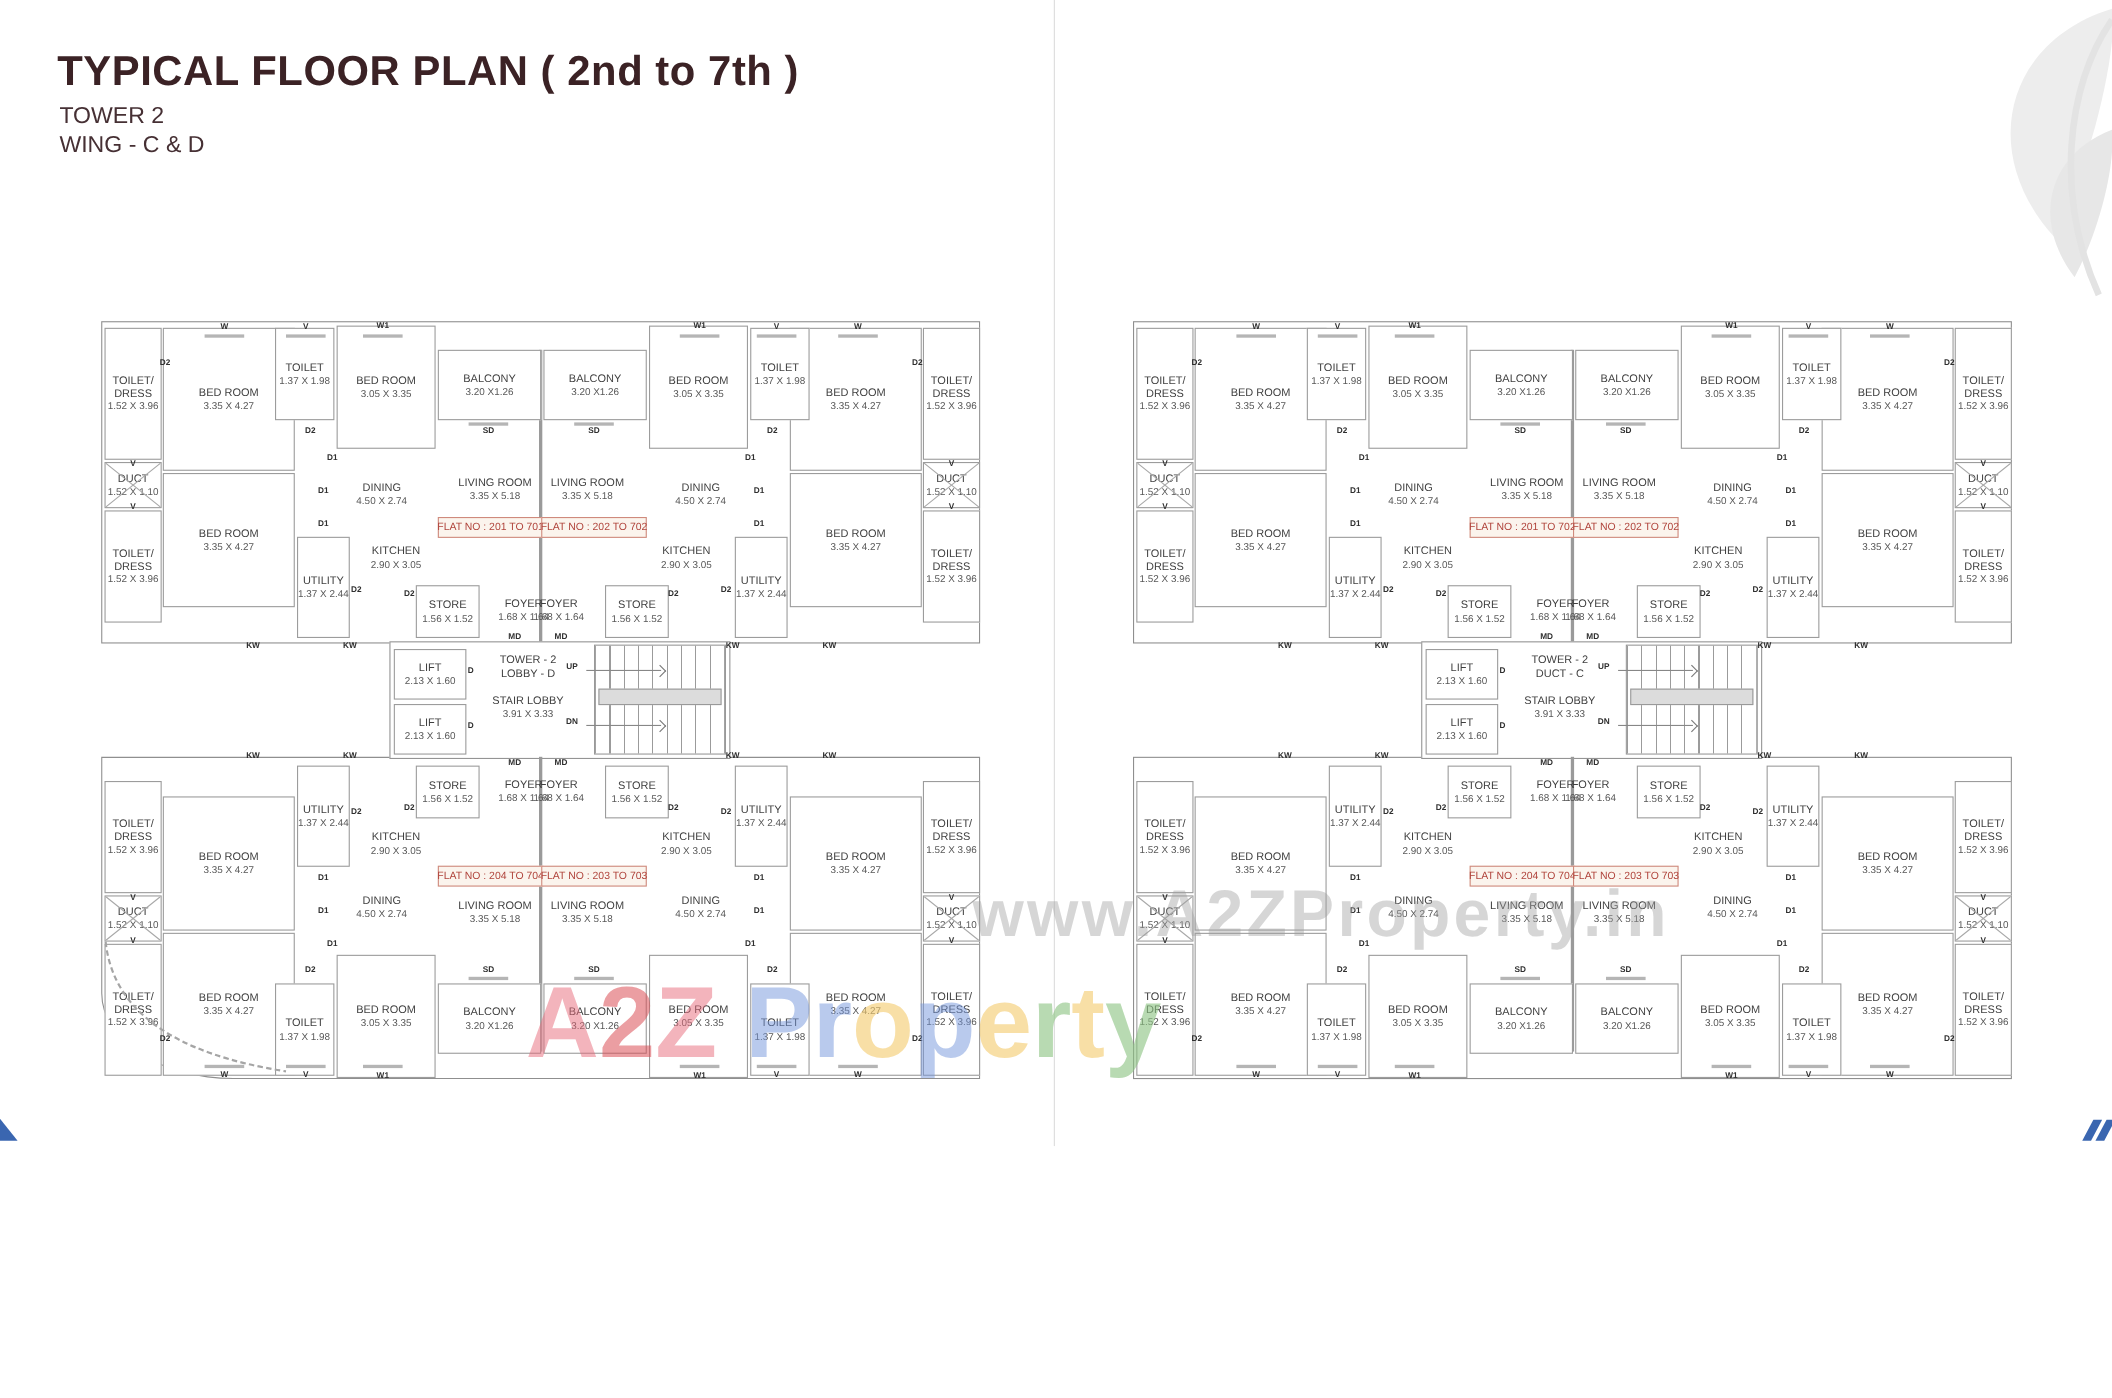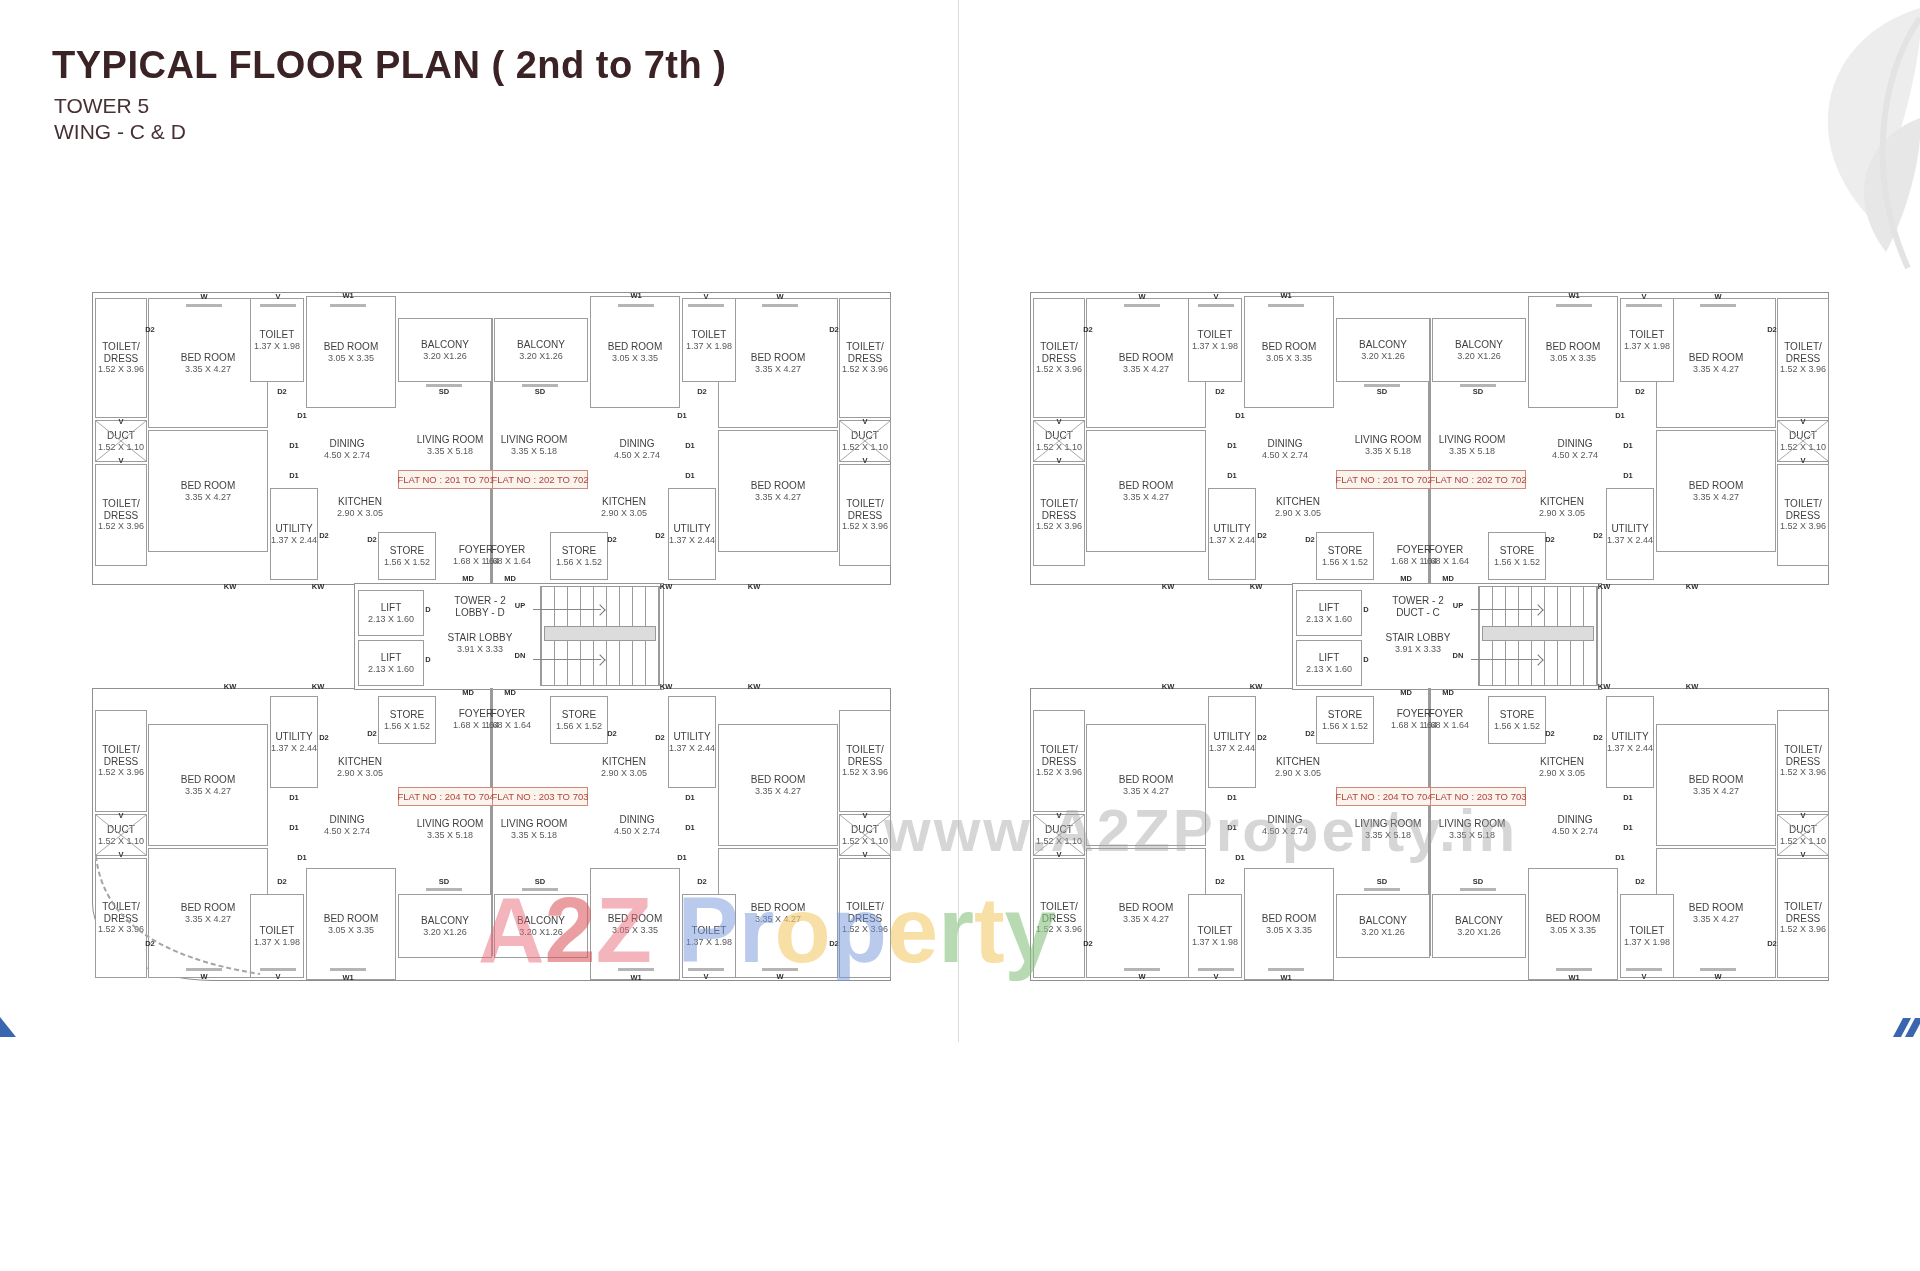--- a/index.html
+++ b/index.html
@@ -44,21 +44,21 @@
 
 <div class="page">
 
   <svg class="abs" style="right:0;top:0;width:250px;height:270px;" viewBox="0 0 250 270">
     <path d="M250,8 C152,38 128,140 198,216 C224,160 244,92 250,38 Z" fill="#ededed"></path>
     <path d="M250,118 C192,140 176,200 216,252 C236,214 248,168 250,138 Z" fill="#e7e7e7"></path>
     <path d="M238,268 C198,180 208,78 250,18" stroke="#e3e3e3" stroke-width="6" fill="none"></path>
   </svg>
 
   <div class="title">TYPICAL FLOOR PLAN ( 2nd to 7th )</div>
-  <div class="sub1">TOWER 5</div>
+  <div class="sub1">TOWER 2</div>
   <div class="sub2">WING - C &amp; D</div>
 
   <div class="divider"></div>
 
   <div id="plan-0" class="plan" style="left: 92px; top: 292px;">
       <div class="slab" style="left: 0px; top: 0px; width: 797px; height: 291px;"></div>
       <div class="slab curved" style="left: 0px; top: 396px; width: 797px; height: 291px;"></div>
       <div class="coreBox" style="left: 262px; top: 291px; width: 308px; height: 105px;"></div>
       <div class="pw" style="left: 398px; top: 26px; height: 265px;"></div>
       <div class="pw" style="left: 398px; top: 396px; height: 268px;"></div>

